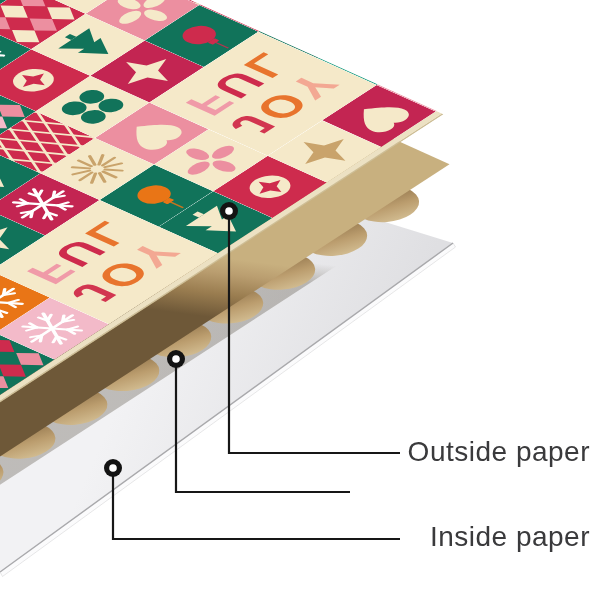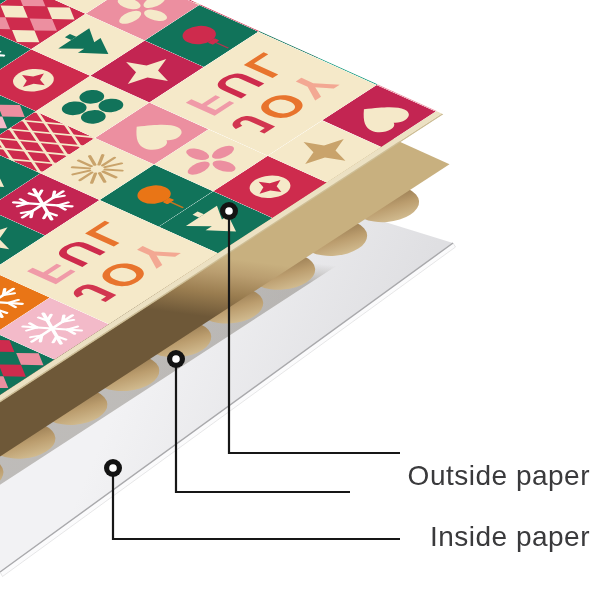--- a/index.html
+++ b/index.html
@@ -1,21 +1,21 @@
 <!DOCTYPE html>
 <html><head>
 <meta charset="utf-8">
 <style>
   html,body{margin:0;padding:0;background:#ffffff;}
   .stage{position:relative;width:600px;height:600px;background:#ffffff;overflow:hidden;
          font-family:"Liberation Sans",sans-serif;}
   .stage svg{position:absolute;left:0;top:0;}
   .callout-label{position:absolute;right:10px;text-align:right;white-space:nowrap;
          font:28px/30px "Liberation Sans",sans-serif;color:#3a3a3c;letter-spacing:.5px;}
-  .lbl-0{top:437px;margin-top:24px;}
+  .lbl-0{top:437px;}
   .lbl-1{top:479px;}
   .lbl-2{top:522px;margin-left:36px;}
 </style>
 </head>
 <body>
 
 <div class="stage">
   <svg id="art" width="600" height="600" viewBox="0 0 600 600">
     <defs>
       <linearGradient id="inGrad" gradientUnits="userSpaceOnUse" x1="150" y1="330" x2="361" y2="422">

